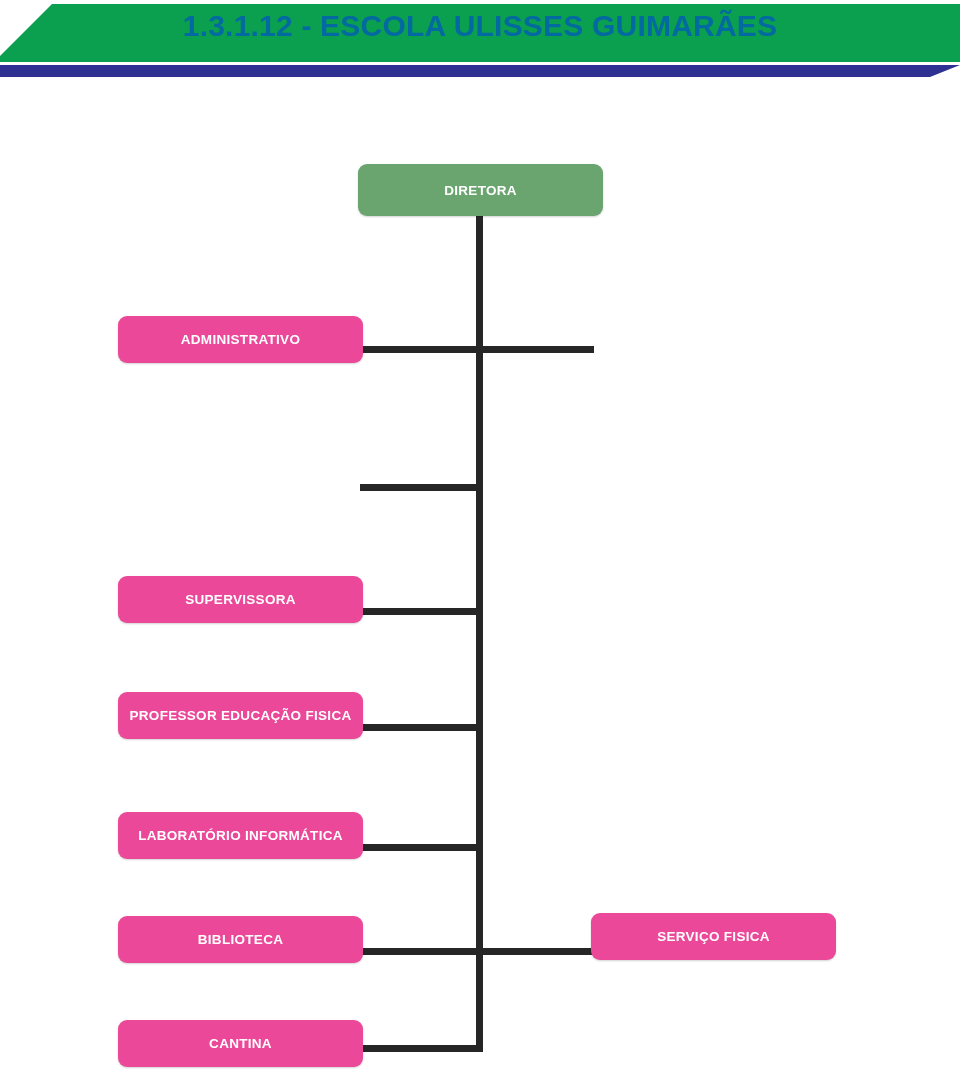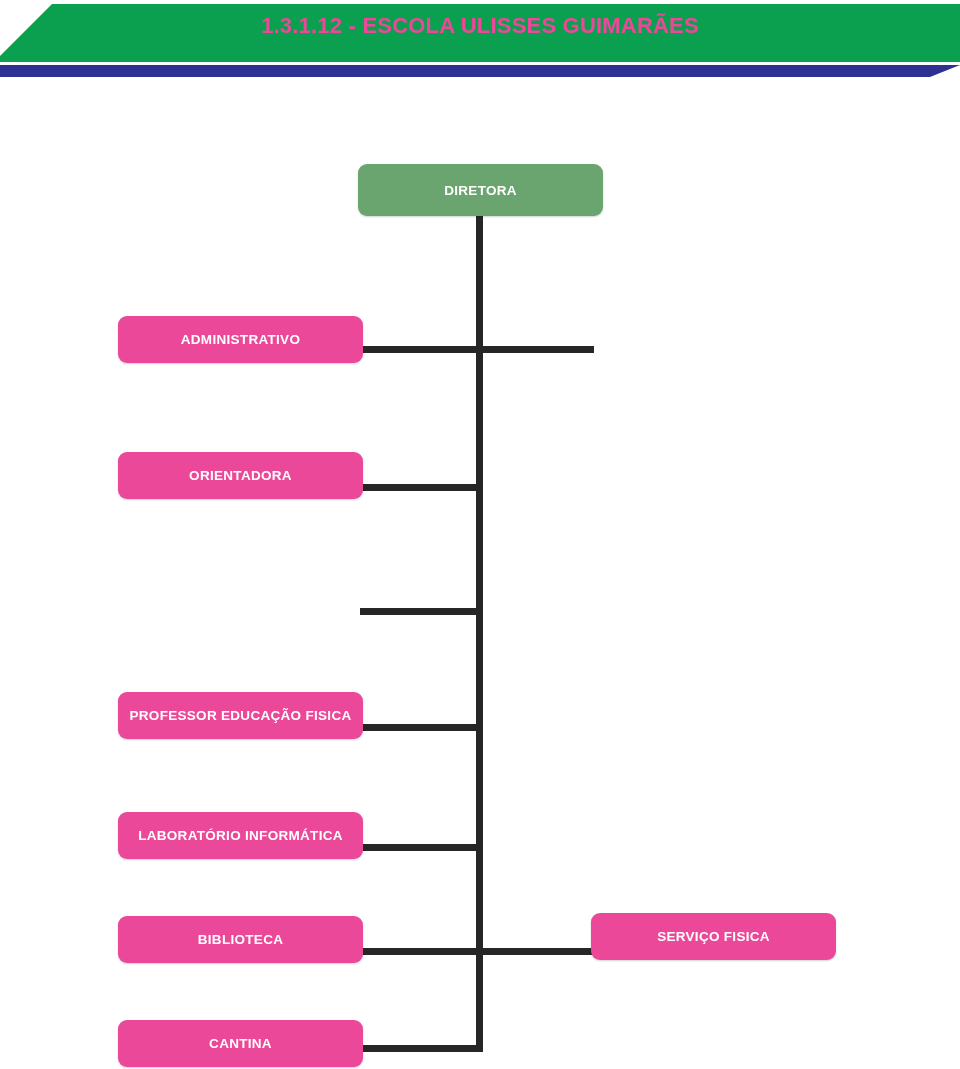--- a/index.html
+++ b/index.html
@@ -35,22 +35,22 @@
   }
   #header-title {
     position: absolute;
     left: 0;
     top: 4px;
     width: 960px;
     height: 43px;
     display: flex;
     align-items: center;
     justify-content: center;
-    color: #ec4899;
-    font-size: 22px;
+    color: #0369a1;
+    font-size: 30px;
     font-weight: bold;
     letter-spacing: 0.2px;
     white-space: nowrap;
   }
   #header-blue {
     position: absolute;
     left: 0;
     top: 65px;
     width: 960px;
     height: 12px;
@@ -120,22 +120,22 @@
   <div class="connector branch" style="left:360px; top:844px; width:123px;"></div>
   <div class="connector branch" style="left:360px; top:948px; width:123px;"></div>
   <div class="connector branch" style="left:476px; top:948px; width:118px;"></div>
   <div class="connector branch" style="left:360px; top:1045px; width:123px;"></div>
 
   <div class="node node-root" style="left:358px; top:164px; width:245px; height:52px;">DIRETORA</div>
 
   <div class="node node-unit" style="left:118px; top:316px; width:245px; height:47px;">ADMINISTRATIVO</div>
 
 
-  <div class="node node-unit" style="left:118px; top:452px; width:245px; height:47px;">ORIENTADORA</div>
 
+  <div class="node node-unit" style="left:118px; top:576px; width:245px; height:47px;">SUPERVISSORA</div>
 
   <div class="node node-unit" style="left:118px; top:692px; width:245px; height:47px;text-align:right;">PROFESSOR EDUCAÇÃO FISICA</div>
 
   <div class="node node-unit" style="left:118px; top:812px; width:245px; height:47px;">LABORATÓRIO INFORMÁTICA</div>
 
   <div class="node node-unit" style="left:118px; top:916px; width:245px; height:47px;">BIBLIOTECA</div>
 
   <div class="node node-unit" style="left:591px; top:913px; width:245px; height:47px;">SERVIÇO FISICA</div>
 
   <div class="node node-unit" style="left:118px; top:1020px; width:245px; height:47px;">CANTINA</div>

